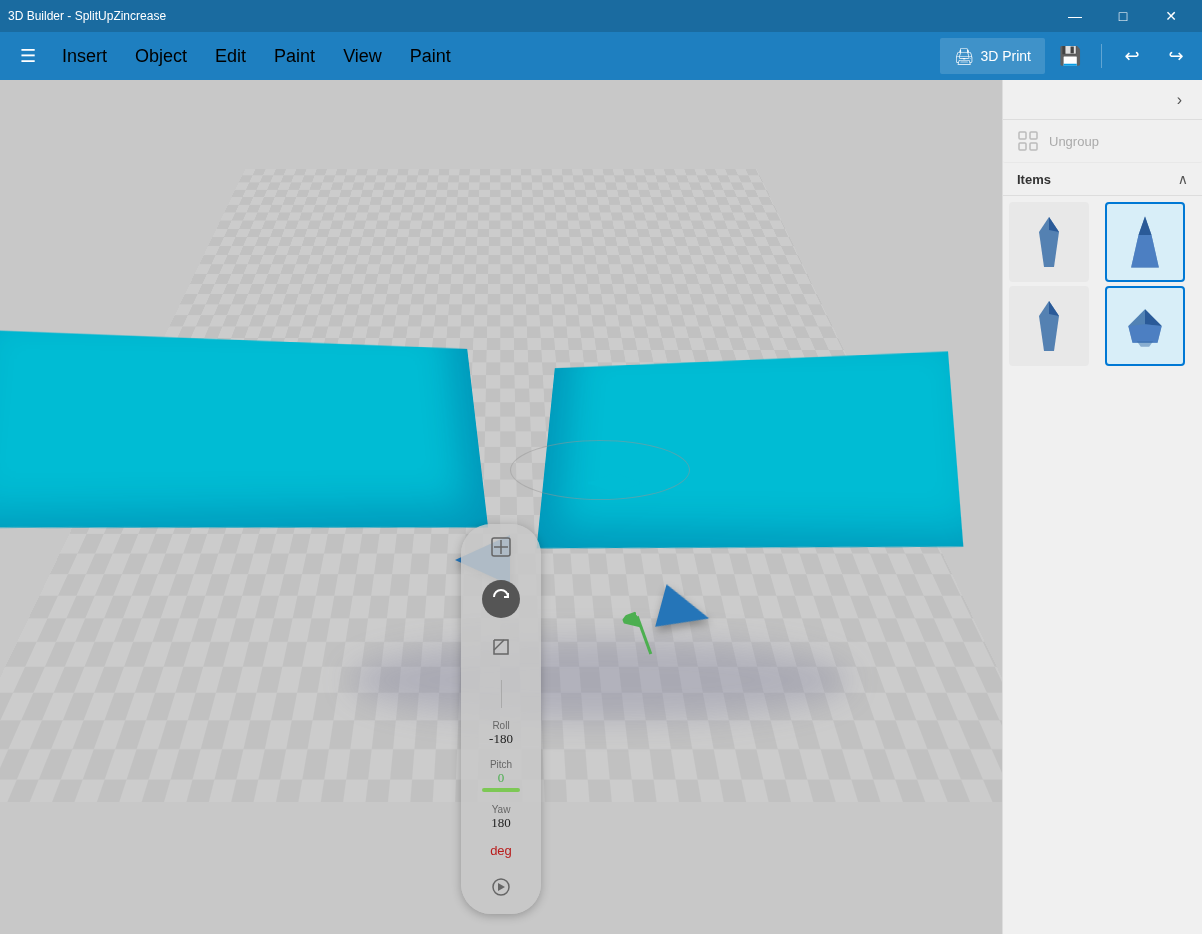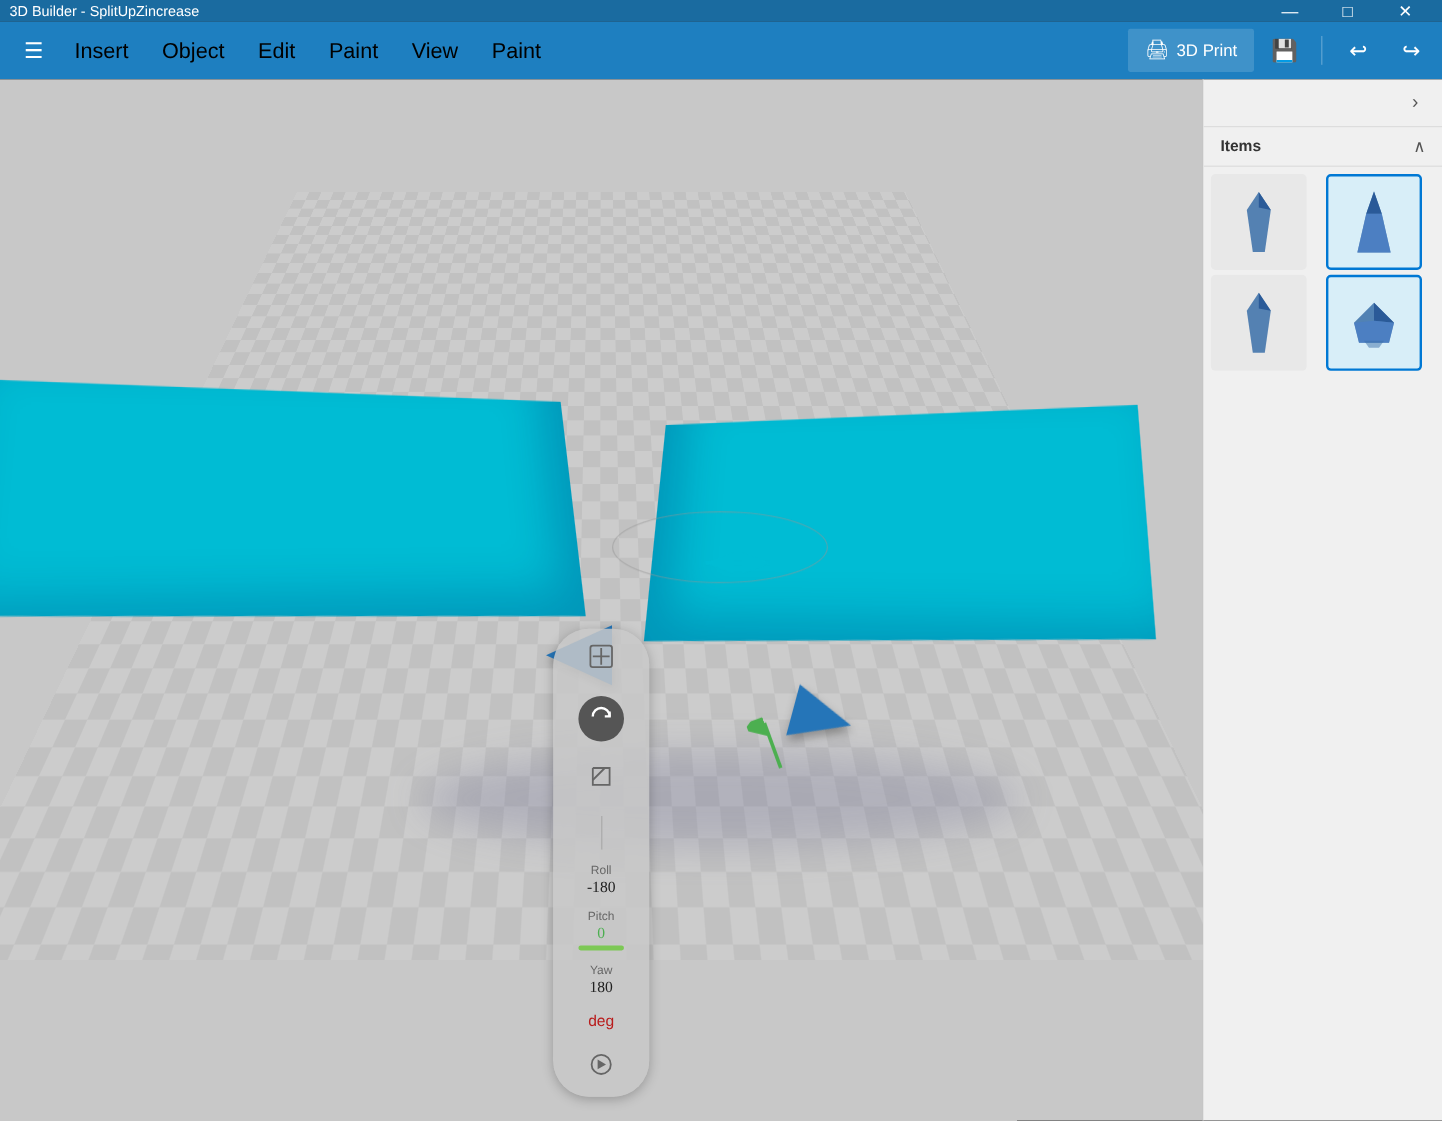--- a/index.html
+++ b/index.html
@@ -9,21 +9,21 @@
       overflow: hidden;
       font-family: 'Segoe UI', sans-serif;
       background: #2d2d2d;
       display: flex;
       flex-direction: column;
     }
 
     
     .title-bar {
       background: #1a6ba0;
-      height: 18px;
+      height: 32px;
       display: flex;
       align-items: center;
       justify-content: space-between;
       padding: 0 8px;
       flex-shrink: 0;
     }
     .title-bar-title {
       color: white;
       font-size: 12px;
       font-weight: 400;
@@ -354,20 +354,21 @@
       font-size: 13px;
     }
 
     
     .items-section {
       flex: 1;
       overflow-y: auto;
     }
     .items-header {
       display: flex;
+      align-items: center;
       justify-content: space-between;
       padding: 8px 14px;
       font-size: 13px;
       font-weight: 600;
       color: #333;
       border-bottom: 1px solid #ddd;
     }
     .items-grid {
       display: grid;
       grid-template-columns: 1fr 1fr;
@@ -532,20 +533,31 @@
 
   <div class="right-panel">
 
     <div class="panel-toggle">
       <button class="panel-toggle-btn">
         <span>›</span>
       </button>
     </div>
 
 
+    <div class="panel-action disabled">
+      <div class="panel-action-icon">
+        <svg width="20" height="20" viewBox="0 0 20 20" fill="none">
+          <rect x="1" y="1" width="7" height="7" rx="1" stroke="#bbb" stroke-width="1.5" fill="none"></rect>
+          <rect x="12" y="1" width="7" height="7" rx="1" stroke="#bbb" stroke-width="1.5" fill="none"></rect>
+          <rect x="1" y="12" width="7" height="7" rx="1" stroke="#bbb" stroke-width="1.5" fill="none"></rect>
+          <rect x="12" y="12" width="7" height="7" rx="1" stroke="#bbb" stroke-width="1.5" fill="none"></rect>
+        </svg>
+      </div>
+      <span class="panel-action-label">Ungroup</span>
+    </div>
 
 
 
 
 
     <div class="items-section">
       <div class="items-header">
         <span>Items</span>
         <button style="background:none;border:none;cursor:pointer;font-size:14px;color:#555;">
           <span>∧</span>

